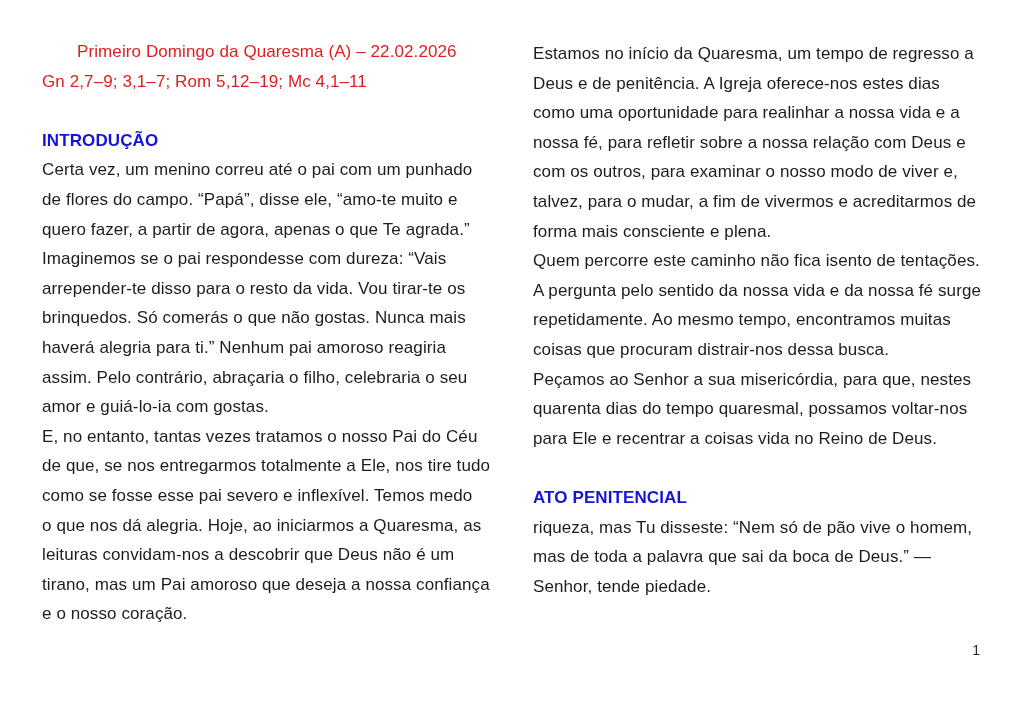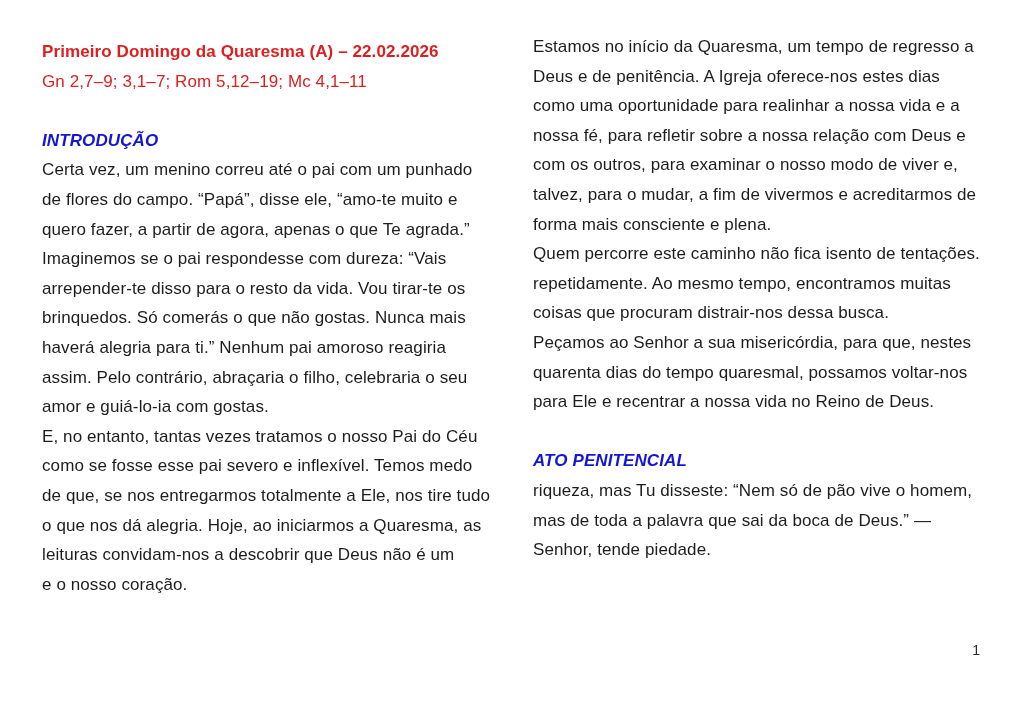--- a/index.html
+++ b/index.html
@@ -18,32 +18,32 @@
   .page {
     position: relative;
     width: 1024px; height: 724px;
     background: var(--bg);
     overflow: hidden;
   }
   .column {
     position: absolute;
   }
   .column-left  { left: 42px;  top: 37px; width: 452px; }
-  .column-right { left: 533px; top: 32px; width: 460px; }
+  .column-right { left: 533px; top: 39px; width: 460px; }
   .line {
     height: 29.6px;
     line-height: 29.6px;
     font-size: 17px;
     white-space: nowrap;
     color: var(--body);
     letter-spacing: 0.1px;
   }
-  .title-line    { font-weight: bold; color: var(--red); }
+  .title-line    { font-weight: normal; color: var(--red); margin-left: 35px; }
   .readings-line { color: var(--red); }
-  .heading-line  { font-weight: bold; color: var(--blue); font-style: italic; }
+  .heading-line  { font-weight: bold; color: var(--blue); }
   .blank-line    { height: 29.6px; }
   .page-number {
     position: absolute;
     top: 641px;
     right: 44px;
     font-size: 14px;
     color: #2a2a2a;
     line-height: 18px;
   }
 </style>
@@ -59,40 +59,42 @@
       <div class="line body-line">Certa vez, um menino correu até o pai com um punhado</div>
       <div class="line body-line">de flores do campo. “Papá”, disse ele, “amo-te muito e</div>
       <div class="line body-line">quero fazer, a partir de agora, apenas o que Te agrada.”</div>
       <div class="line body-line">Imaginemos se o pai respondesse com dureza: “Vais</div>
       <div class="line body-line">arrepender-te disso para o resto da vida. Vou tirar-te os</div>
       <div class="line body-line">brinquedos. Só comerás o que não gostas. Nunca mais</div>
       <div class="line body-line">haverá alegria para ti.” Nenhum pai amoroso reagiria</div>
       <div class="line body-line">assim. Pelo contrário, abraçaria o filho, celebraria o seu</div>
       <div class="line body-line">amor e guiá-lo-ia com gostas.</div>
       <div class="line body-line">E, no entanto, tantas vezes tratamos o nosso Pai do Céu</div>
+      <div class="line body-line">de que, se nos entregarmos totalmente a Ele, nos tire tudo</div>
       <div class="line body-line">como se fosse esse pai severo e inflexível. Temos medo</div>
-      <div class="line body-line">de que, se nos entregarmos totalmente a Ele, nos tire tudo</div>
       <div class="line body-line">o que nos dá alegria. Hoje, ao iniciarmos a Quaresma, as</div>
       <div class="line body-line">leituras convidam-nos a descobrir que Deus não é um</div>
+      <div class="line body-line">tirano, mas um Pai amoroso que deseja a nossa confiança</div>
       <div class="line body-line">e o nosso coração.</div>
     </div>
   <div class="column column-right">
       <div class="line body-line">Estamos no início da Quaresma, um tempo de regresso a</div>
       <div class="line body-line">Deus e de penitência. A Igreja oferece-nos estes dias</div>
       <div class="line body-line">como uma oportunidade para realinhar a nossa vida e a</div>
       <div class="line body-line">nossa fé, para refletir sobre a nossa relação com Deus e</div>
       <div class="line body-line">com os outros, para examinar o nosso modo de viver e,</div>
       <div class="line body-line">talvez, para o mudar, a fim de vivermos e acreditarmos de</div>
       <div class="line body-line">forma mais consciente e plena.</div>
       <div class="line body-line">Quem percorre este caminho não fica isento de tentações.</div>
+      <div class="line body-line">A pergunta pelo sentido da nossa vida e da nossa fé surge</div>
       <div class="line body-line">repetidamente. Ao mesmo tempo, encontramos muitas</div>
       <div class="line body-line">coisas que procuram distrair-nos dessa busca.</div>
       <div class="line body-line">Peçamos ao Senhor a sua misericórdia, para que, nestes</div>
       <div class="line body-line">quarenta dias do tempo quaresmal, possamos voltar-nos</div>
-      <div class="line body-line">para Ele e recentrar a nossa vida no Reino de Deus.</div>
+      <div class="line body-line">para Ele e recentrar a coisas vida no Reino de Deus.</div>
       <div class="line blank-line"></div>
       <div class="line heading-line">ATO PENITENCIAL</div>
       <div class="line body-line">riqueza, mas Tu disseste: “Nem só de pão vive o homem,</div>
       <div class="line body-line">mas de toda a palavra que sai da boca de Deus.” —</div>
       <div class="line body-line">Senhor, tende piedade.</div>
     </div>
   <div class="page-number">1</div>
 </div>
 
 </body></html>

